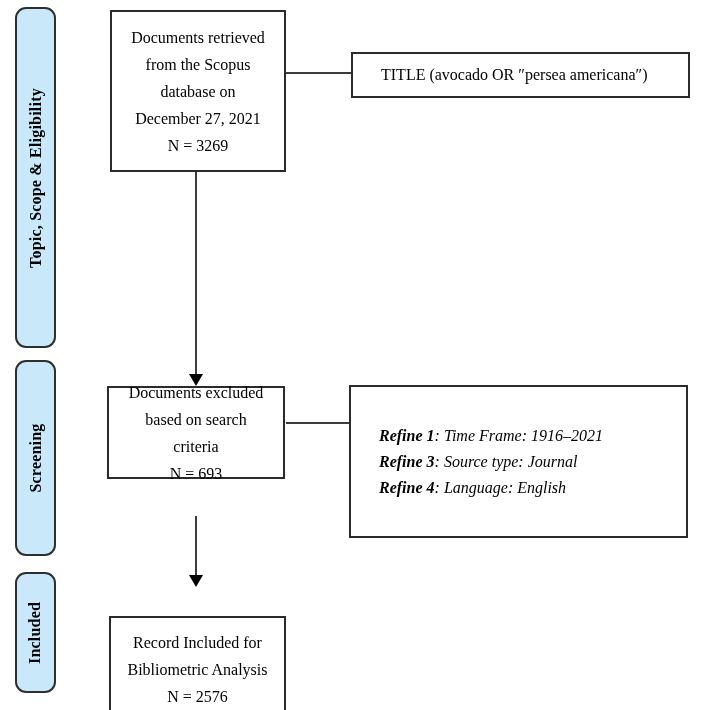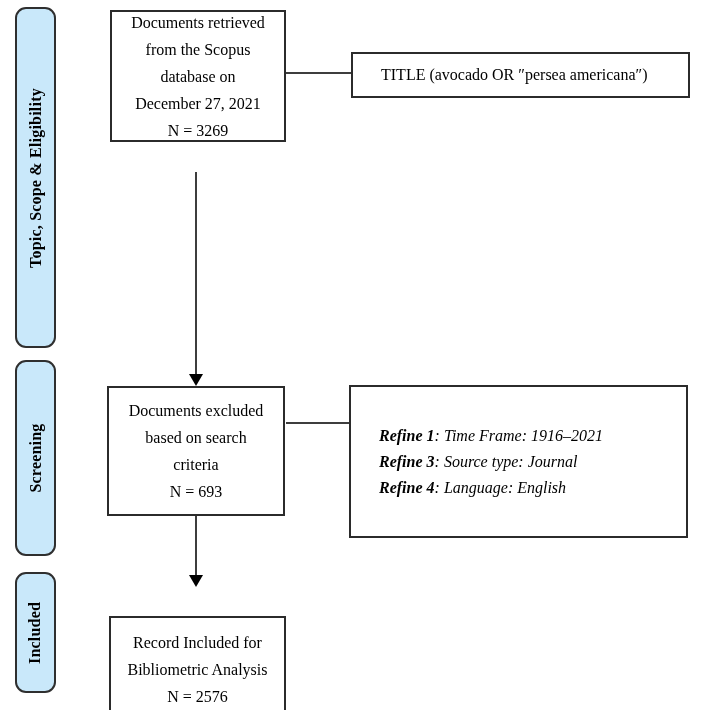--- a/index.html
+++ b/index.html
@@ -86,38 +86,38 @@
   <div class="stage" style="top:7px; height:341px;">
     <span class="stage-label">Topic, Scope &amp; Eligibility</span>
   </div>
   <div class="stage" style="top:360px; height:196px;">
     <span class="stage-label">Screening</span>
   </div>
   <div class="stage" style="top:572px; height:121px;">
     <span class="stage-label">Included</span>
   </div>
 
-  <div class="flow-box center" style="left:110px; top:10px; width:176px; height:132px;">
+  <div class="flow-box center" style="left:110px; top:10px; width:176px; height:162px;">
     <div>Documents retrieved</div>
     <div>from the Scopus</div>
     <div>database on</div>
     <div>December 27, 2021</div>
     <div>N = 3269</div>
   </div>
 
   <div class="h-line" style="left:286px; top:72px; width:65px;"></div>
 
   <div class="flow-box side" style="left:351px; top:52px; width:339px; height:46px;">
     <div>TITLE (avocado OR ″persea americana″)</div>
   </div>
 
   <div class="v-line" style="left:195px; top:172px; height:203px;"></div>
   <div class="arrow-down" style="left:189px; top:374px;"></div>
 
-  <div class="flow-box center" style="left:107px; top:386px; width:178px; height:130px;">
+  <div class="flow-box center" style="left:107px; top:386px; width:178px; height:93px;">
     <div>Documents excluded</div>
     <div>based on search</div>
     <div>criteria</div>
     <div>N = 693</div>
   </div>
 
   <div class="h-line" style="left:286px; top:422px; width:63px;"></div>
 
   <div class="flow-box side" style="left:349px; top:385px; width:339px; height:153px;font-style:italic;">
     <div class="refine-row"><b>Refine 1</b><span>: Time Frame: 1916–2021</span></div>

